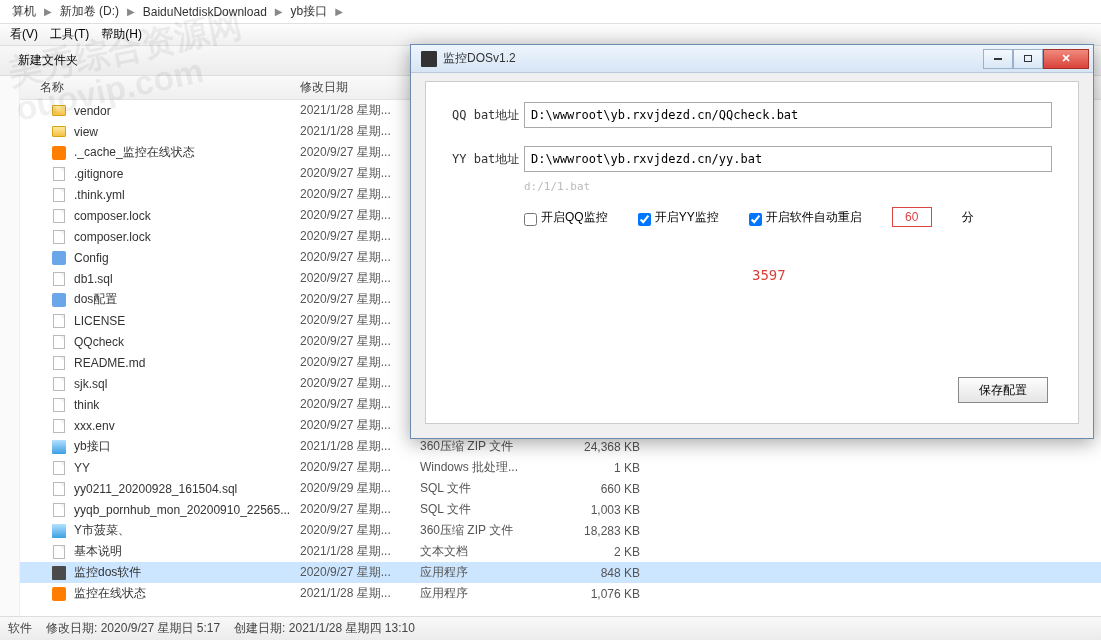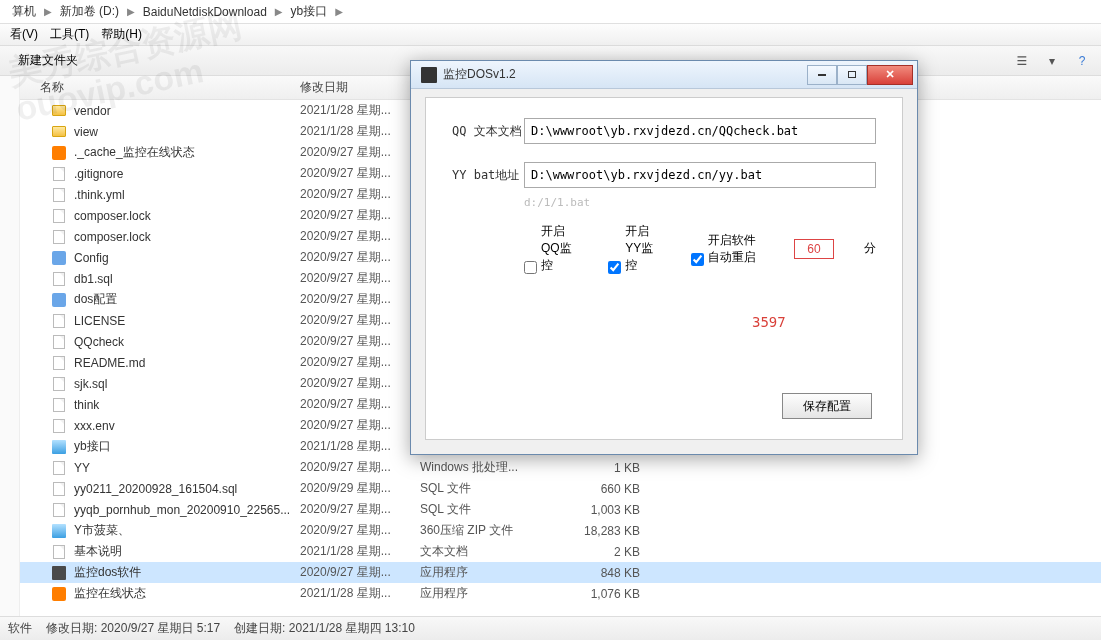--- a/index.html
+++ b/index.html
@@ -48,21 +48,21 @@
 .ic-zip { background: linear-gradient(#b3e1ff,#3b9fe2); width: 14px; height: 14px; border-radius: 1px; }
 .ic-exe { background: #4a4a4a; width: 14px; height: 14px; border-radius: 1px; }
 
 
 .statusbar { position: absolute; bottom: 0; left: 0; right: 0; height: 24px; display: flex; align-items: center; padding: 0 8px; background: linear-gradient(#f8f8f8,#ececec); border-top: 1px solid #ddd; color: #444; gap: 14px; }
 
 
 .watermark { position: absolute; top: 30px; left: 10px; font-size: 34px; font-weight: bold; color: rgba(0,0,0,0.06); transform: rotate(-12deg); pointer-events: none; line-height: 1.1; }
 
 
-.dialog { position: absolute; top: 60px; left: 410px; width: 508px; height: 395px; background: #f0f0f0; border: 1px solid #6b8aad; box-shadow: 0 4px 18px rgba(0,0,0,0.35); }
+.dialog { position: absolute; top: 44px; left: 410px; width: 684px; height: 395px; background: #f0f0f0; border: 1px solid #6b8aad; box-shadow: 0 4px 18px rgba(0,0,0,0.35); }
 .titlebar { height: 28px; display: flex; align-items: center; background: linear-gradient(#eef5fd,#d6e5f5); border-bottom: 1px solid #b8c8da; padding: 0 4px; }
 .titlebar .ticon { width: 16px; height: 16px; background: #333; margin: 0 6px; border-radius: 1px; }
 .titlebar .ttext { flex: 1; color: #333; font-size: 12px; }
 .winbtns { display: flex; gap: 0; }
 .winbtn { width: 30px; height: 20px; display: flex; align-items: center; justify-content: center; border: 1px solid #9bb1c9; background: linear-gradient(#f4f9ff,#d9e7f5); font-size: 10px; color: #333; }
 .winbtn.min span { width: 8px; border-bottom: 2px solid #333; }
 .winbtn.max span { width: 8px; height: 7px; border: 1.5px solid #333; }
 .winbtn.close { background: linear-gradient(#f18b7e,#d9413a); border-color: #a43028; color: #fff; width: 46px; }
 .winbtn.close span::before { content: "✕"; font-size: 11px; font-weight: bold; }
 
@@ -362,21 +362,21 @@
           <span></span>
         </div>
       <div class="winbtn close">
           <span></span>
         </div>
     </div>
   </div>
   <div class="dlg-body">
     <div class="dlg-frame">
       <div class="form-row">
-        <label>QQ 文本文档</label>
+        <label>QQ bat地址</label>
         <input type="text" value="D:\wwwroot\yb.rxvjdezd.cn/QQcheck.bat" style="">
       </div>
       <div class="form-row">
         <label>YY bat地址</label>
         <input type="text" value="D:\wwwroot\yb.rxvjdezd.cn/yy.bat" style="">
       </div>
       <div class="hint">d:/1/1.bat</div>
       <div class="check-row">
         <label class="cb">
             <input type="checkbox" style="">

